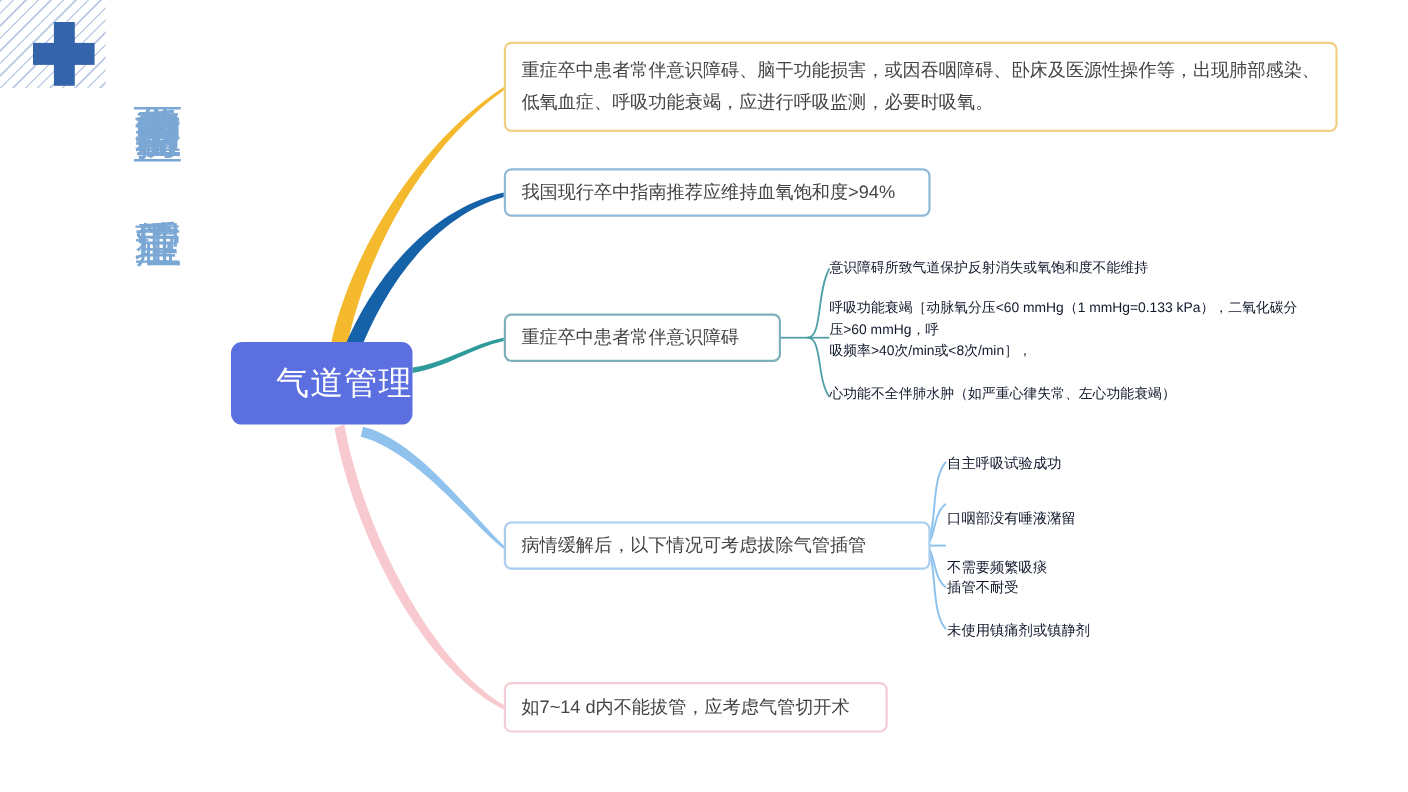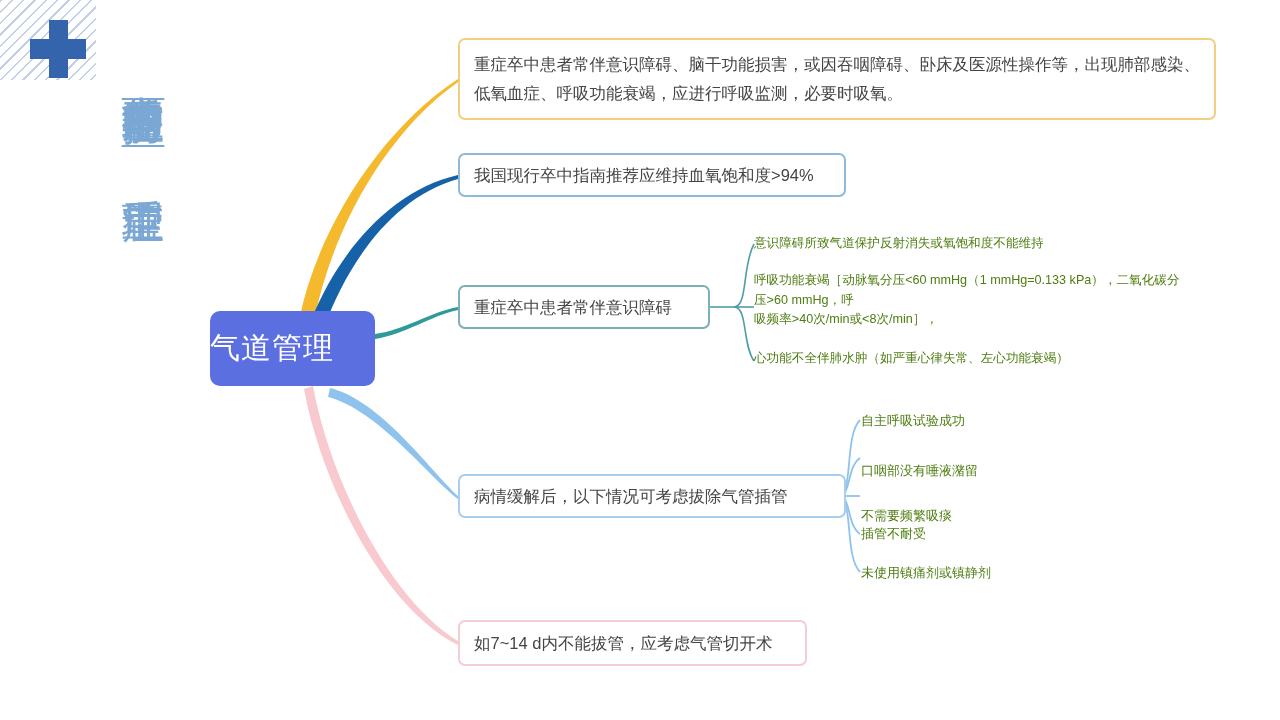--- a/index.html
+++ b/index.html
@@ -78,21 +78,21 @@
   #root-node {
     position: absolute;
     left: 210px;
     top: 311px;
     width: 165px;
     height: 75px;
     background: #5b6fe0;
     border-radius: 10px;
     display: flex;
     align-items: center;
-    justify-content: flex-start;
+    justify-content: flex-end;
     color: #ffffff;
     font-size: 30px;
     letter-spacing: 1px;
     box-sizing: border-box;
   }
 
   
   .topic-box {
     position: absolute;
     box-sizing: border-box;
@@ -131,21 +131,21 @@
   }
   #topic-5 {
     left: 458px; top: 620px;
     width: 349px; height: 46px;
     border-color: #f3cdd3;
   }
 
   
   .leaf {
     position: absolute;
-    color: #4d7c0f;
+    color: #0f172a;
     font-size: 13px;
     line-height: 1.55;
     white-space: pre-line;
   }
   .leaf.small { font-size: 12.6px; }
 
   #leaf-3-1 { left: 754px; top: 234px; width: 520px; }
   #leaf-3-2 { left: 754px; top: 271px; width: 510px; }
   #leaf-3-3 { left: 754px; top: 349px; width: 420px; }
 

